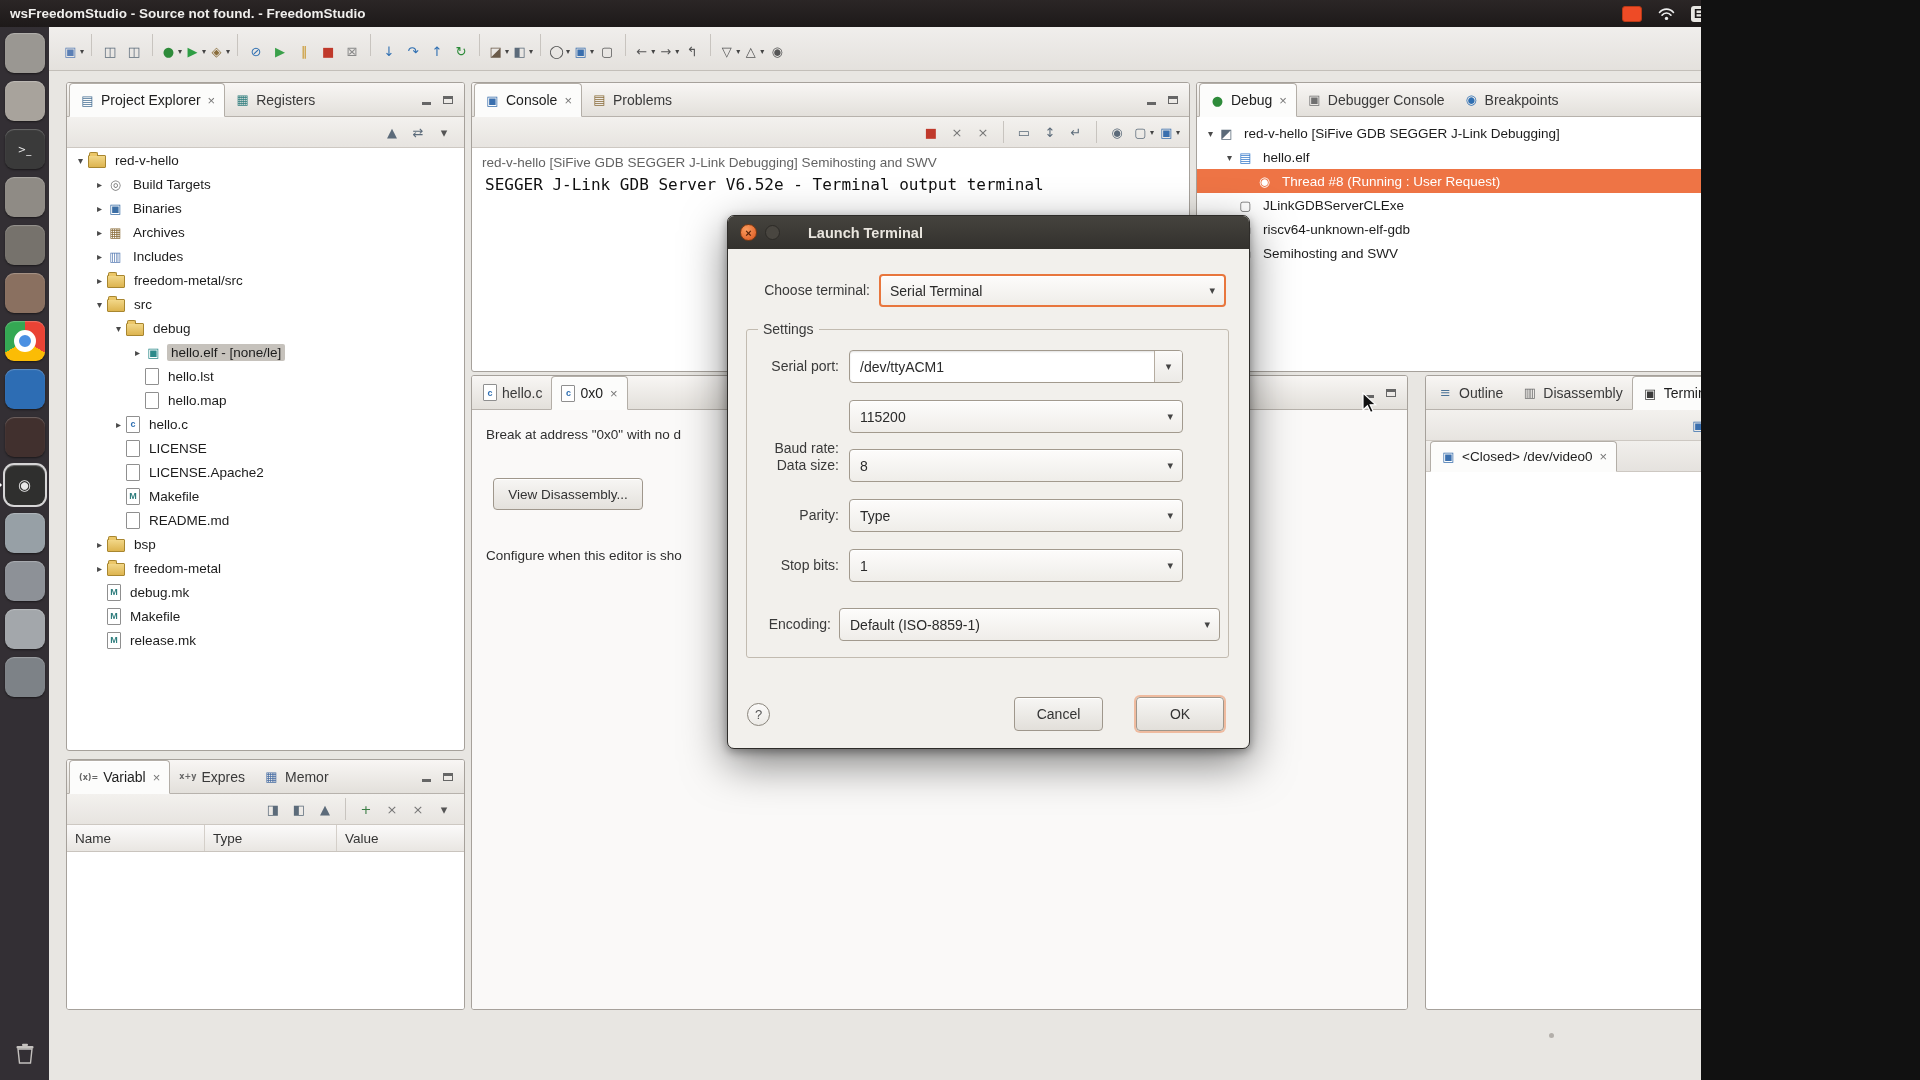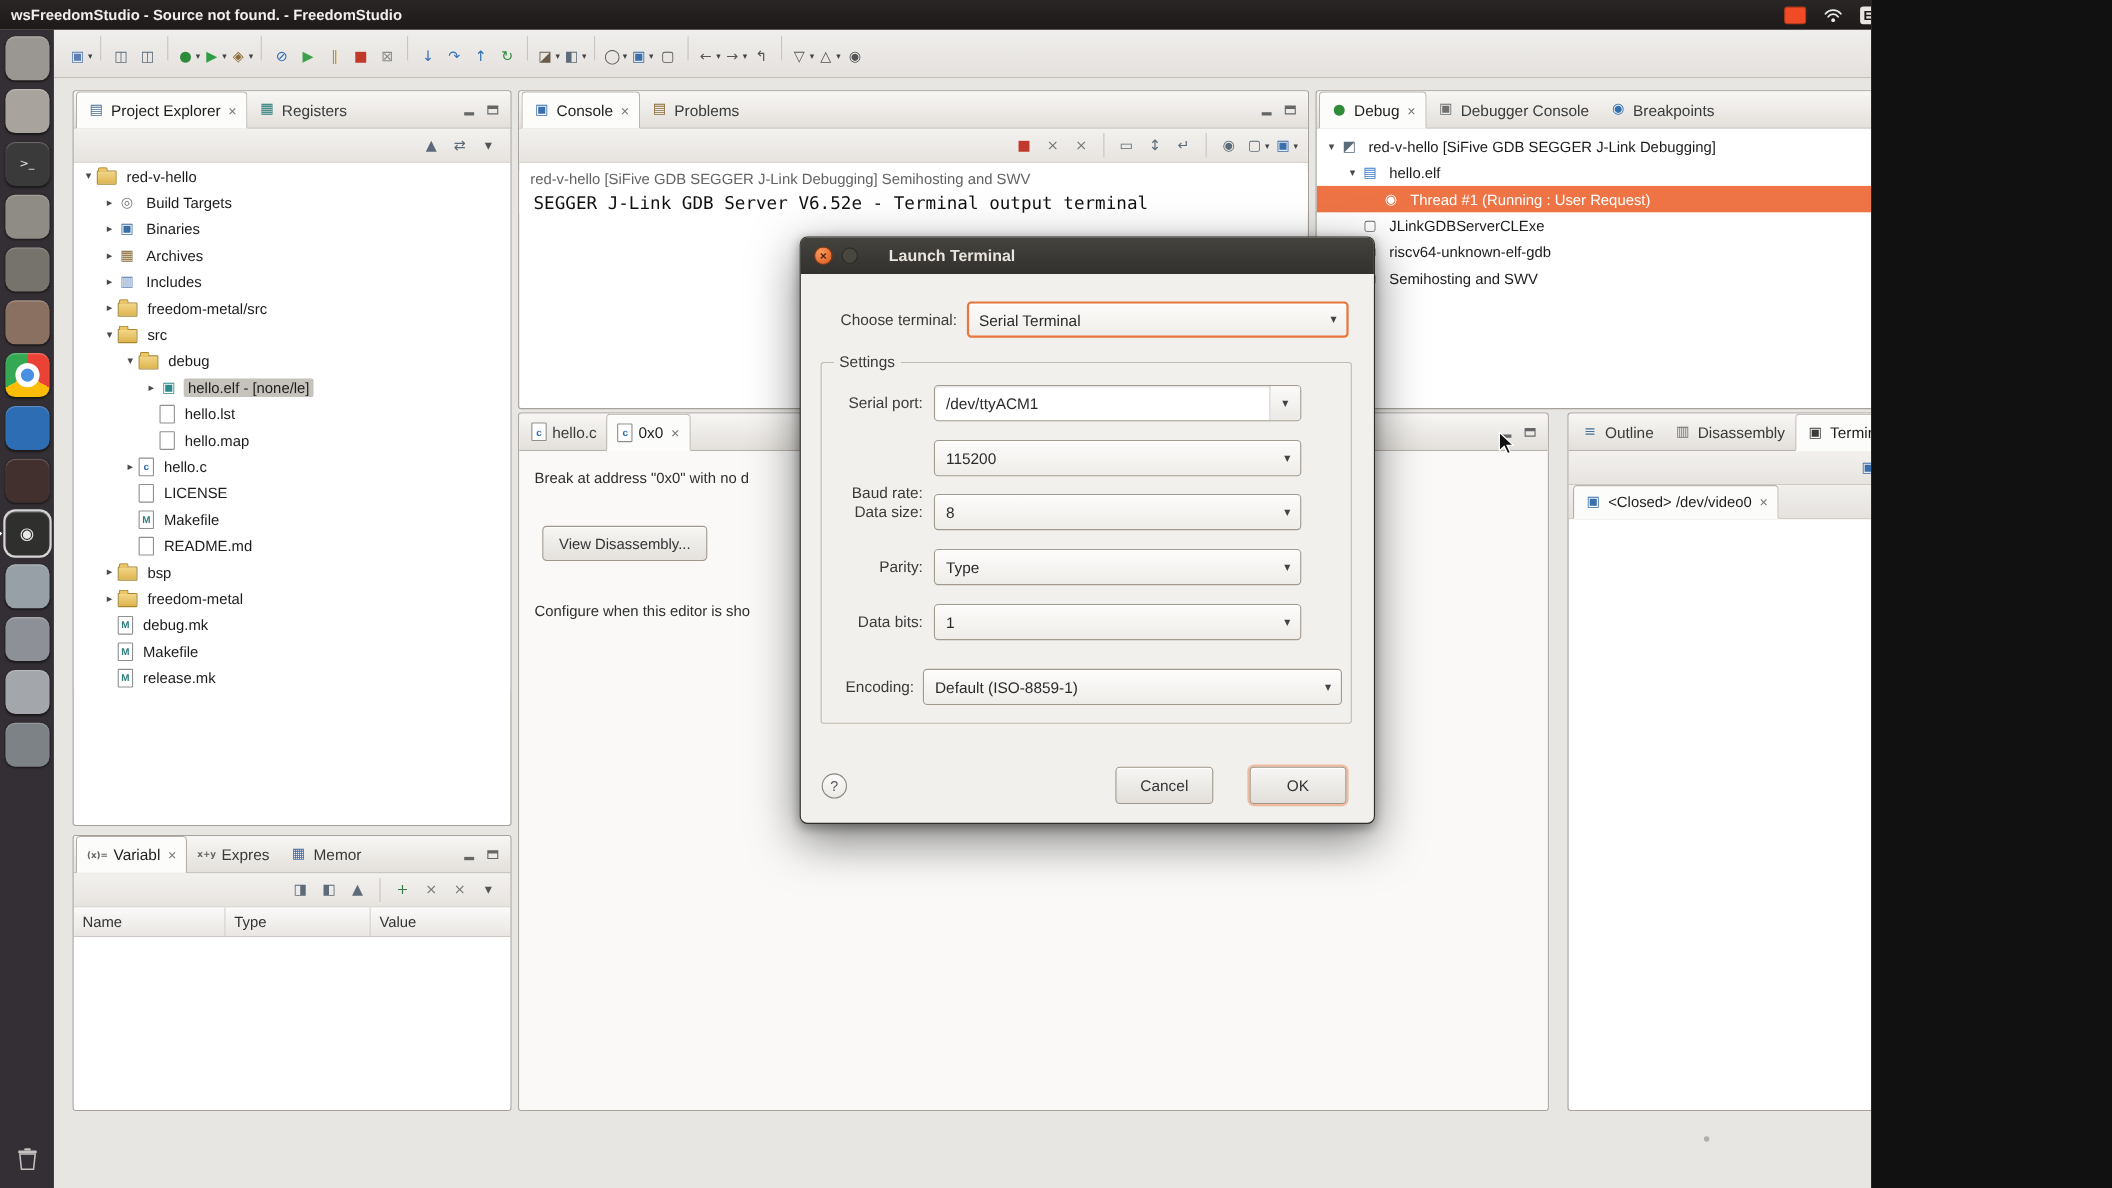--- a/index.html
+++ b/index.html
@@ -371,20 +371,25 @@
           </span>
           <span class="lbl">hello.c</span>
         </div>
         <div class="trow" style="padding-left: 44px;">
           <span class="arr"></span>
           <span class="fico"></span>
           <span class="lbl">LICENSE</span>
         </div>
         <div class="trow" style="padding-left: 44px;">
           <span class="arr"></span>
+          <span class="fico"></span>
+          <span class="lbl">LICENSE.Apache2</span>
+        </div>
+        <div class="trow" style="padding-left: 44px;">
+          <span class="arr"></span>
           <span class="fico">
             <span class="mmark">M</span>
           </span>
           <span class="lbl">Makefile</span>
         </div>
         <div class="trow" style="padding-left: 44px;">
           <span class="arr"></span>
           <span class="fico"></span>
           <span class="lbl">README.md</span>
         </div>
@@ -605,21 +610,21 @@
           <span class="lbl">red-v-hello [SiFive GDB SEGGER J-Link Debugging]</span>
         </div>
         <div class="trow" style="padding-left: 25px;">
           <span class="arr">▾</span>
           <span class="icn" style="color: rgb(58, 124, 203);">▤</span>
           <span class="lbl">hello.elf</span>
         </div>
         <div class="trow dsel" style="padding-left: 44px;">
           <span class="arr"></span>
           <span class="icn" style="color: rgb(255, 255, 255);">◉</span>
-          <span class="lbl">Thread #1 (Running : User Request)</span>
+          <span class="lbl">Thread #8 (Running : User Request)</span>
         </div>
         <div class="trow" style="padding-left: 25px;">
           <span class="arr"></span>
           <span class="icn" style="color: rgb(107, 107, 107);">▢</span>
           <span class="lbl">JLinkGDBServerCLExe</span>
         </div>
         <div class="trow" style="padding-left: 25px;">
           <span class="arr"></span>
           <span class="icn" style="color: rgb(107, 107, 107);">▢</span>
           <span class="lbl">riscv64-unknown-elf-gdb</span>
@@ -721,21 +726,21 @@
         <div class="dlabel" style="left: 0px; width: 111px; top: 233px;">Data size:</div>
         <div class="combo" style="left: 121px; width: 334px; top: 233px;">
           <span class="cval">8</span>
           <span class="car">▾</span>
         </div>
         <div class="dlabel" style="left: 0px; width: 111px; top: 283px;">Parity:</div>
         <div class="combo" style="left: 121px; width: 334px; top: 283px;">
           <span class="cval">Type</span>
           <span class="car">▾</span>
         </div>
-        <div class="dlabel" style="left: 0px; width: 111px; top: 333px;">Data bits:</div>
+        <div class="dlabel" style="left: 0px; width: 111px; top: 333px;">Stop bits:</div>
         <div class="combo" style="left: 121px; width: 334px; top: 333px;">
           <span class="cval">1</span>
           <span class="car">▾</span>
         </div>
       </div>
 
     <div class="dlabel" style="left:0;top:392px;width:103px;">Encoding:</div>
     <div class="combo" style="left:111px;top:392px;width:381px;">
       <span class="cval">Default (ISO-8859-1)</span>
       <span class="car">▾</span>

